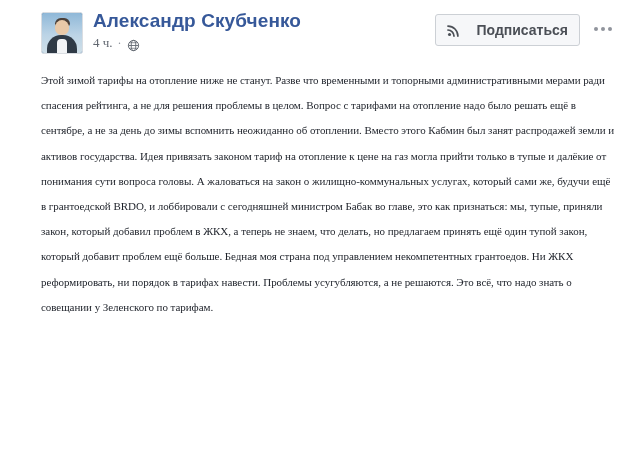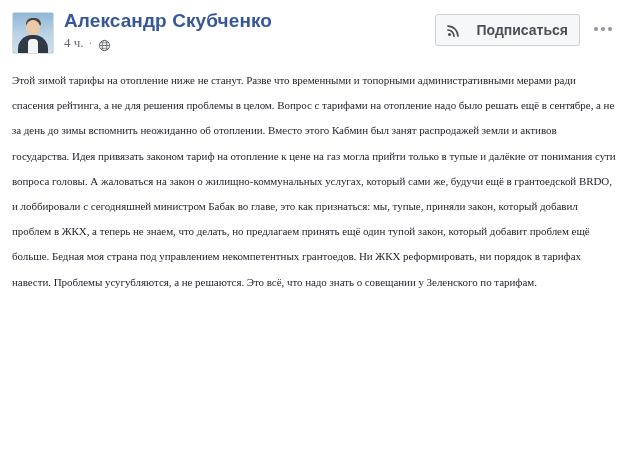--- a/index.html
+++ b/index.html
@@ -13,20 +13,21 @@
     font-family: "Liberation Sans", sans-serif;
     color: #1d2129;
     overflow: hidden;
   }
   .post {
     width: 628px;
     height: 461px;
     box-sizing: border-box;
     background: #ffffff;
     position: relative;
+    padding-left: 29px;
   }
   .post-header {
     display: flex;
     align-items: flex-start;
     padding: 10px 12px 4px 12px;
     box-sizing: border-box;
     height: 62px;
   }
   .avatar {
     width: 40px;

